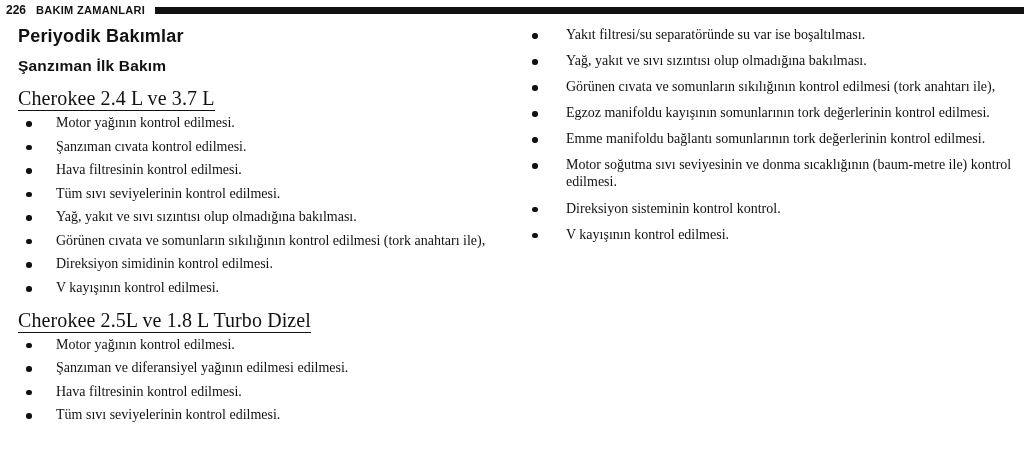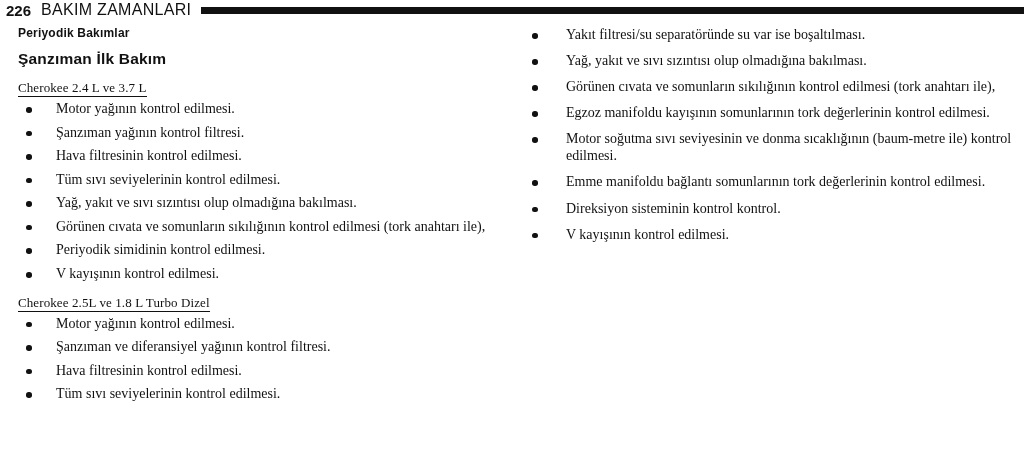--- a/index.html
+++ b/index.html
@@ -26,29 +26,29 @@
     top: 0px;
     left: 0px;
     width: 1024px;
     height: 20px;
     display: flex;
     align-items: center;
   }
   .header-pagenum {
     font-family: "Liberation Sans", sans-serif;
     font-weight: bold;
-    font-size: 15px;
+    font-size: 12px;
     letter-spacing: 0px;
     margin-left: 6px;
     color: #111;
   }
   .header-title {
     font-family: "Liberation Sans", sans-serif;
-    font-weight: normal;
-    font-size: 16px;
+    font-weight: bold;
+    font-size: 11px;
     letter-spacing: 0.3px;
     margin-left: 10px;
     color: #111;
   }
   .header-rule {
     flex: 1 1 auto;
     height: 7px;
     background: #111111;
     margin-left: 10px;
     margin-right: 0px;
@@ -62,35 +62,35 @@
     left: 12px;
     width: 490px;
   }
   .col-right {
     left: 522px;
     width: 492px;
   }
   h2.section-title {
     font-family: "Liberation Sans", sans-serif;
     font-weight: bold;
-    font-size: 12px;
+    font-size: 18px;
     margin: 0 0 10px 6px;
     letter-spacing: 0.2px;
   }
   h3.section-sub {
     font-family: "Liberation Sans", sans-serif;
     font-weight: bold;
     font-size: 15.5px;
     margin: 4px 0 6px 6px;
     letter-spacing: 0.2px;
   }
   h4.group-head {
     font-family: "Liberation Serif", serif;
     font-weight: normal;
-    font-size: 13px;
+    font-size: 20px;
     margin: 6px 0 3px 6px;
     display: inline-block;
     border-bottom: 1.3px solid #111;
     padding-bottom: 0px;
     letter-spacing: 0.1px;
   }
   .group-head-wrap { display: block; }
 
   ul.bullets {
     list-style: none;
@@ -136,46 +136,46 @@
 
   <div class="col col-left">
     <h2 class="section-title">Periyodik Bakımlar</h2>
     <h3 class="section-sub">Şanzıman İlk Bakım</h3>
 
     <div class="group-head-wrap">
       <h4 class="group-head">Cherokee 2.4 L ve 3.7 L</h4>
     </div>
     <ul class="bullets">
       <li><span class="dot"></span><span>Motor yağının kontrol edilmesi.</span></li>
-      <li><span class="dot"></span><span>Şanzıman yağının kontrol filtresi.</span></li>
+      <li><span class="dot"></span><span>Şanzıman cıvata kontrol edilmesi.</span></li>
       <li><span class="dot"></span><span>Hava filtresinin kontrol edilmesi.</span></li>
       <li><span class="dot"></span><span>Tüm sıvı seviyelerinin kontrol edilmesi.</span></li>
       <li><span class="dot"></span><span>Yağ, yakıt ve sıvı sızıntısı olup olmadığına bakılması.</span></li>
       <li><span class="dot"></span><span>Görünen cıvata ve somunların sıkılığının kontrol edilmesi (tork anahtarı ile),</span></li>
-      <li><span class="dot"></span><span>Periyodik simidinin kontrol edilmesi.</span></li>
+      <li><span class="dot"></span><span>Direksiyon simidinin kontrol edilmesi.</span></li>
       <li><span class="dot"></span><span>V kayışının kontrol edilmesi.</span></li>
     </ul>
 
     <div class="group-head-wrap">
       <h4 class="group-head">Cherokee 2.5L ve 1.8 L Turbo Dizel</h4>
     </div>
     <ul class="bullets">
       <li><span class="dot"></span><span>Motor yağının kontrol edilmesi.</span></li>
-      <li><span class="dot"></span><span>Şanzıman ve diferansiyel yağının kontrol filtresi.</span></li>
+      <li><span class="dot"></span><span>Şanzıman ve diferansiyel yağının edilmesi edilmesi.</span></li>
       <li><span class="dot"></span><span>Hava filtresinin kontrol edilmesi.</span></li>
       <li><span class="dot"></span><span>Tüm sıvı seviyelerinin kontrol edilmesi.</span></li>
     </ul>
   </div>
 
   <div class="col col-right">
     <ul class="bullets">
       <li><span class="dot"></span><span>Yakıt filtresi/su separatöründe su var ise boşaltılması.</span></li>
       <li><span class="dot"></span><span>Yağ, yakıt ve sıvı sızıntısı olup olmadığına bakılması.</span></li>
       <li class="justify"><span class="dot"></span><span>Görünen cıvata ve somunların sıkılığının kontrol edilmesi (tork anahtarı ile),</span></li>
       <li class="justify"><span class="dot"></span><span>Egzoz manifoldu kayışının somunlarının tork değerlerinin kontrol edilmesi.</span></li>
+      <li class="justify"><span class="dot"></span><span>Emme manifoldu bağlantı somunlarının tork değerlerinin kontrol edilmesi.</span></li>
       <li class="justify"><span class="dot"></span><span>Motor soğutma sıvı seviyesinin ve donma sıcaklığının (baum-metre ile) kontrol edilmesi.</span></li>
-      <li class="justify"><span class="dot"></span><span>Emme manifoldu bağlantı somunlarının tork değerlerinin kontrol edilmesi.</span></li>
       <li><span class="dot"></span><span>Direksiyon sisteminin kontrol kontrol.</span></li>
       <li><span class="dot"></span><span>V kayışının kontrol edilmesi.</span></li>
     </ul>
   </div>
 
 </div>
 
 </body></html>

